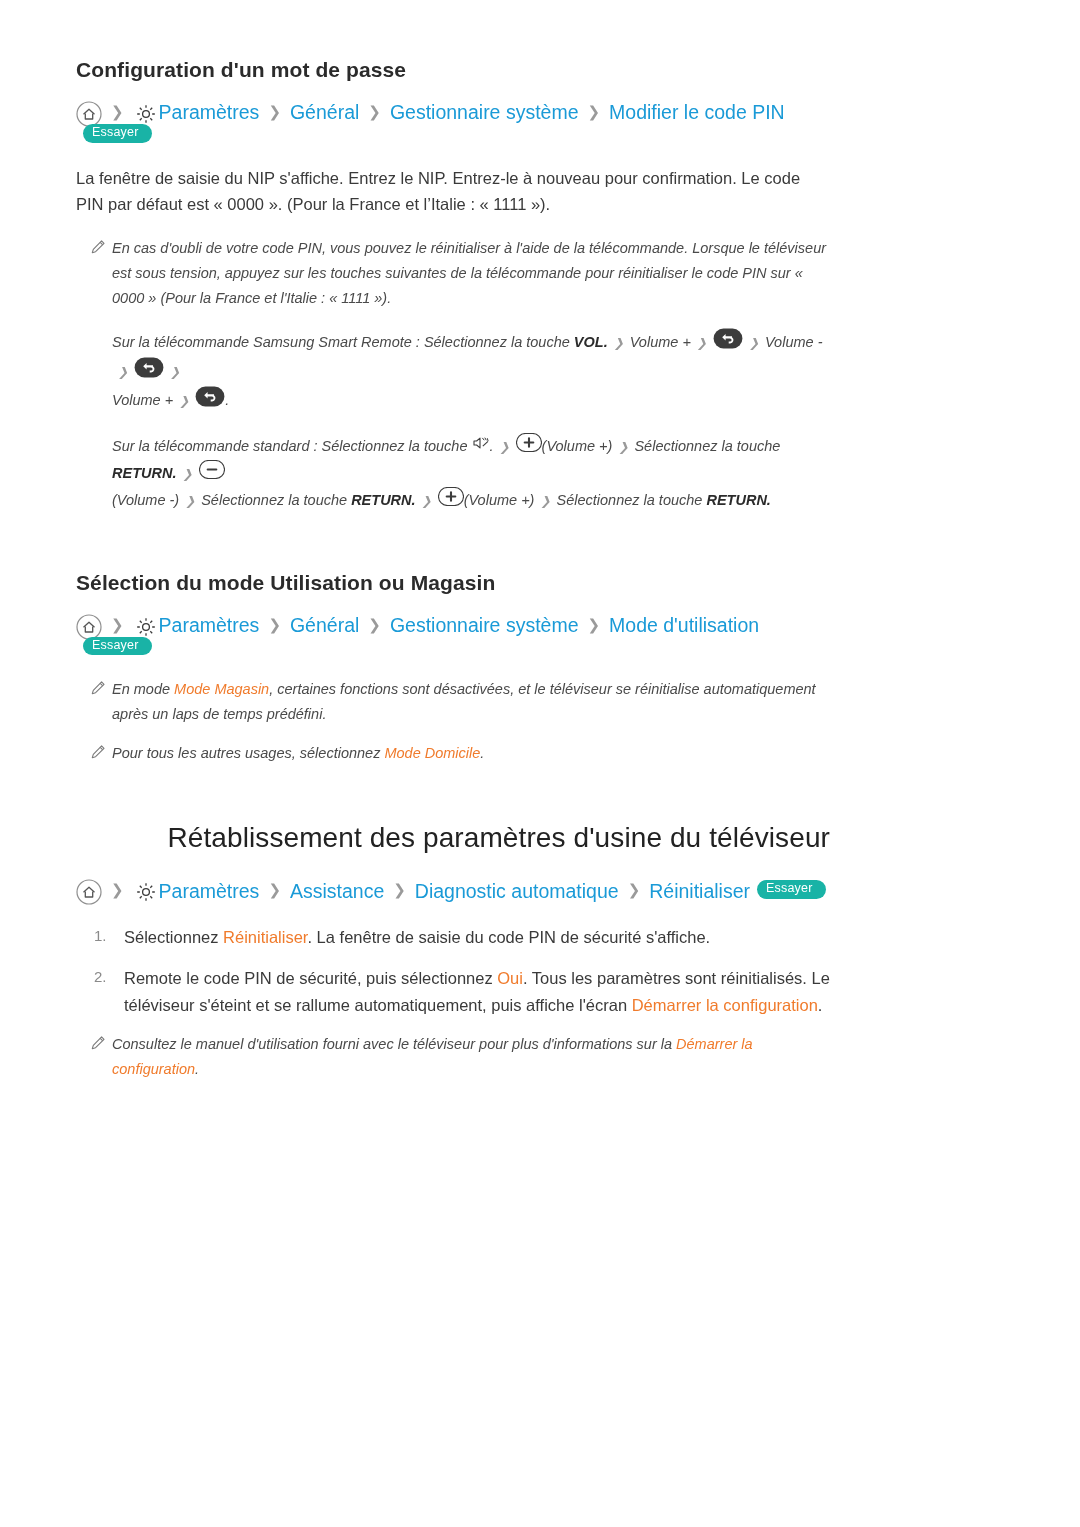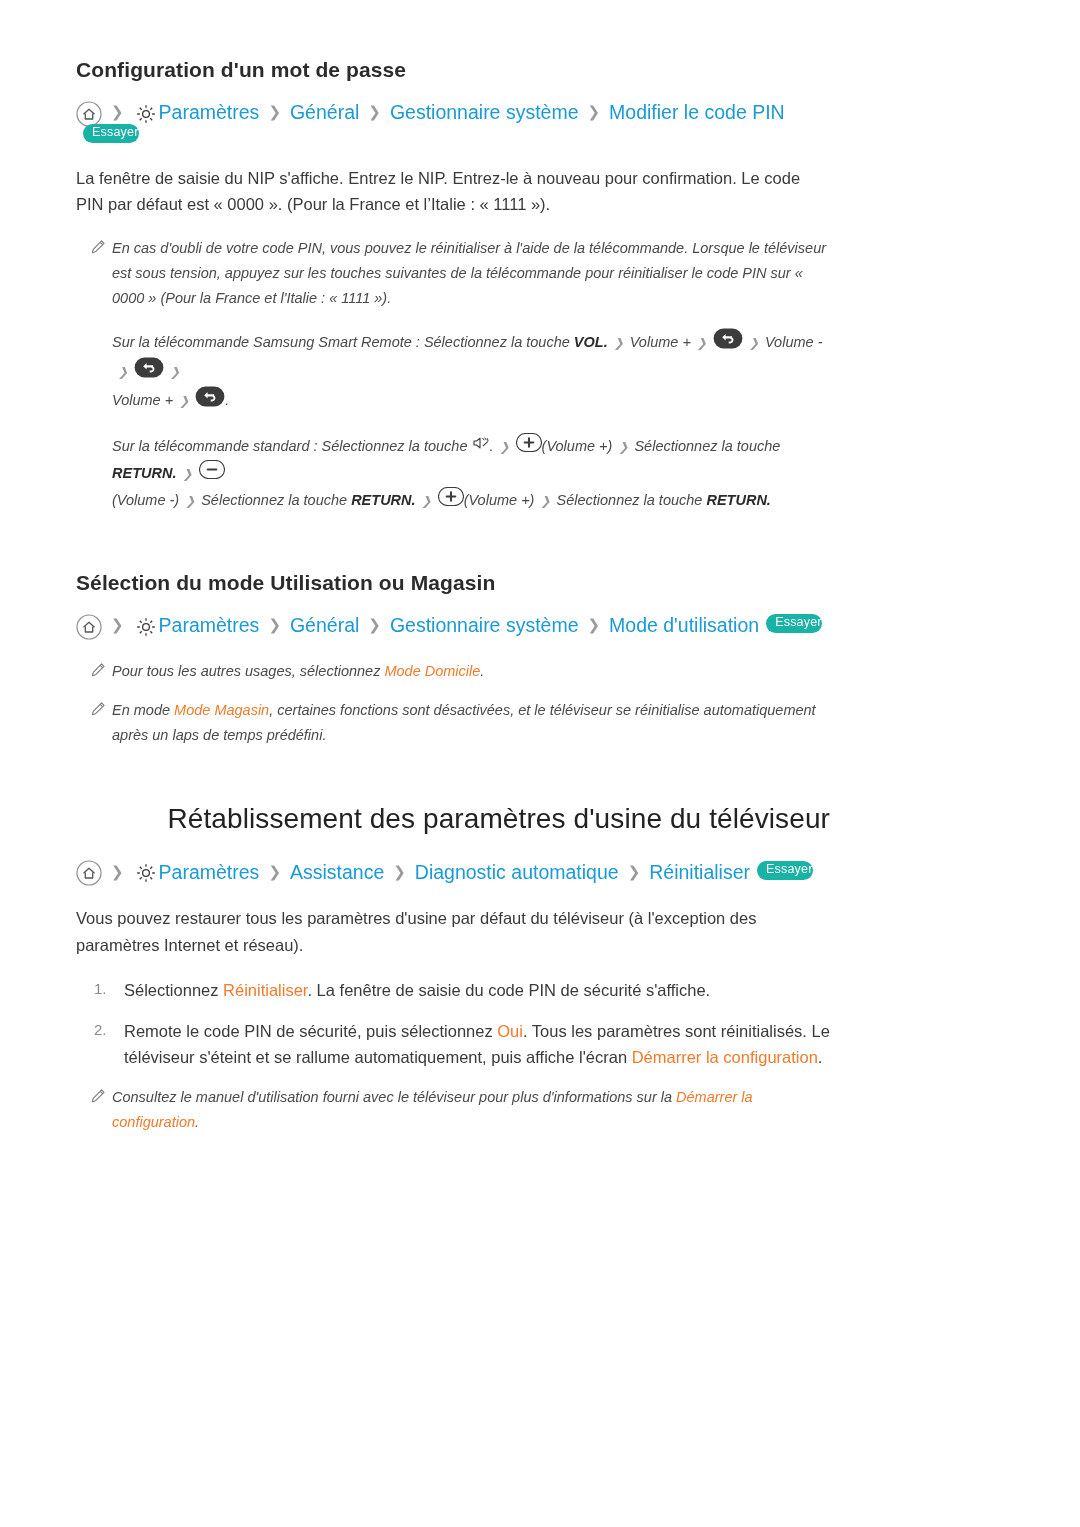--- a/index.html
+++ b/index.html
@@ -64,21 +64,21 @@
     vertical-align: middle;
     position: relative;
     top: 1px;
   }
   .try-badge {
     display: inline-block;
     background: #19b3a6;
     color: #ffffff;
     font-size: 12.5px;
     border-radius: 10px;
-    padding: 2px 0 3px 9px;
+    padding: 2px 13px 3px 9px;
     margin-left: 7px;
     line-height: 1.1;
     position: relative;
     top: -2px;
     letter-spacing: 0.2px;
   }
   p.body {
     font-size: 16.5px;
     line-height: 1.62;
     color: #3a3a3a;
@@ -265,31 +265,31 @@
   </div>
 
 
   <div class="note">
     <span class="pencil">
       <svg width="16" height="16" viewBox="0 0 16 16">
           <path d="M11.6 1.9 14 4.3 5.6 12.7 2.3 13.7 3.3 10.4z" fill="none" stroke="#7a7a7a" stroke-width="1.1" stroke-linejoin="round"></path>
           <path d="M10.2 3.3 12.6 5.7" stroke="#7a7a7a" stroke-width="1.1"></path>
         </svg>
     </span>
-    <div class="note-text"><span>Pour tous les autres usages, sélectionnez </span><span class="hl">Mode Domicile</span><span>.</span></div>
+    <div class="note-text"><span>En mode </span><span class="hl">Mode Magasin</span><span>, certaines fonctions sont désactivées, et le téléviseur se réinitialise automatiquement après un laps de temps prédéfini.</span></div>
   </div>
 
   <div class="note">
     <span class="pencil">
       <svg width="16" height="16" viewBox="0 0 16 16">
           <path d="M11.6 1.9 14 4.3 5.6 12.7 2.3 13.7 3.3 10.4z" fill="none" stroke="#7a7a7a" stroke-width="1.1" stroke-linejoin="round"></path>
           <path d="M10.2 3.3 12.6 5.7" stroke="#7a7a7a" stroke-width="1.1"></path>
         </svg>
     </span>
-    <div class="note-text"><span>En mode </span><span class="hl">Mode Magasin</span><span>, certaines fonctions sont désactivées, et le téléviseur se réinitialise automatiquement après un laps de temps prédéfini.</span></div>
+    <div class="note-text"><span>Pour tous les autres usages, sélectionnez </span><span class="hl">Mode Domicile</span><span>.</span></div>
   </div>
 
   <h1 class="chapter-title">Rétablissement des paramètres d'usine du téléviseur</h1>
 
   <div class="path">
     <span class="icon-home">
       <svg width="26" height="26" viewBox="0 0 26 26">
           <circle cx="13" cy="13" r="12" fill="none" stroke="#8f8f8f" stroke-width="1.2"></circle>
           <path d="M7.5 13.2 L13 8.3 L18.5 13.2" fill="none" stroke="#555" stroke-width="1.3" stroke-linejoin="round"></path>
           <path d="M9.3 12.6 V18 H16.7 V12.6" fill="none" stroke="#555" stroke-width="1.3" stroke-linejoin="round"></path>
@@ -307,21 +307,20 @@
     <span class="seg">Paramètres</span>
     <span class="chev">❯</span>
     <span class="seg">Assistance</span>
     <span class="chev">❯</span>
     <span class="seg">Diagnostic automatique</span>
     <span class="chev">❯</span>
     <span class="seg">Réinitialiser</span>
     <span class="try-badge">Essayer</span>
   </div>
 
-  <p class="body">Vous pouvez restaurer tous les paramètres d'usine par défaut du téléviseur (à l'exception des paramètres Internet et réseau).</p>
 
   <ol class="steps">
     <li><span>Sélectionnez </span><span class="hl">Réinitialiser</span><span>. La fenêtre de saisie du code PIN de sécurité s'affiche.</span></li>
     <li><span>Remote le code PIN de sécurité, puis sélectionnez </span><span class="hl">Oui</span><span>. Tous les paramètres sont réinitialisés. Le téléviseur s'éteint et se rallume automatiquement, puis affiche l'écran </span><span class="hl">Démarrer la configuration</span><span>.</span></li>
   </ol>
 
   <div class="note">
     <span class="pencil">
       <svg width="16" height="16" viewBox="0 0 16 16">
           <path d="M11.6 1.9 14 4.3 5.6 12.7 2.3 13.7 3.3 10.4z" fill="none" stroke="#7a7a7a" stroke-width="1.1" stroke-linejoin="round"></path>

